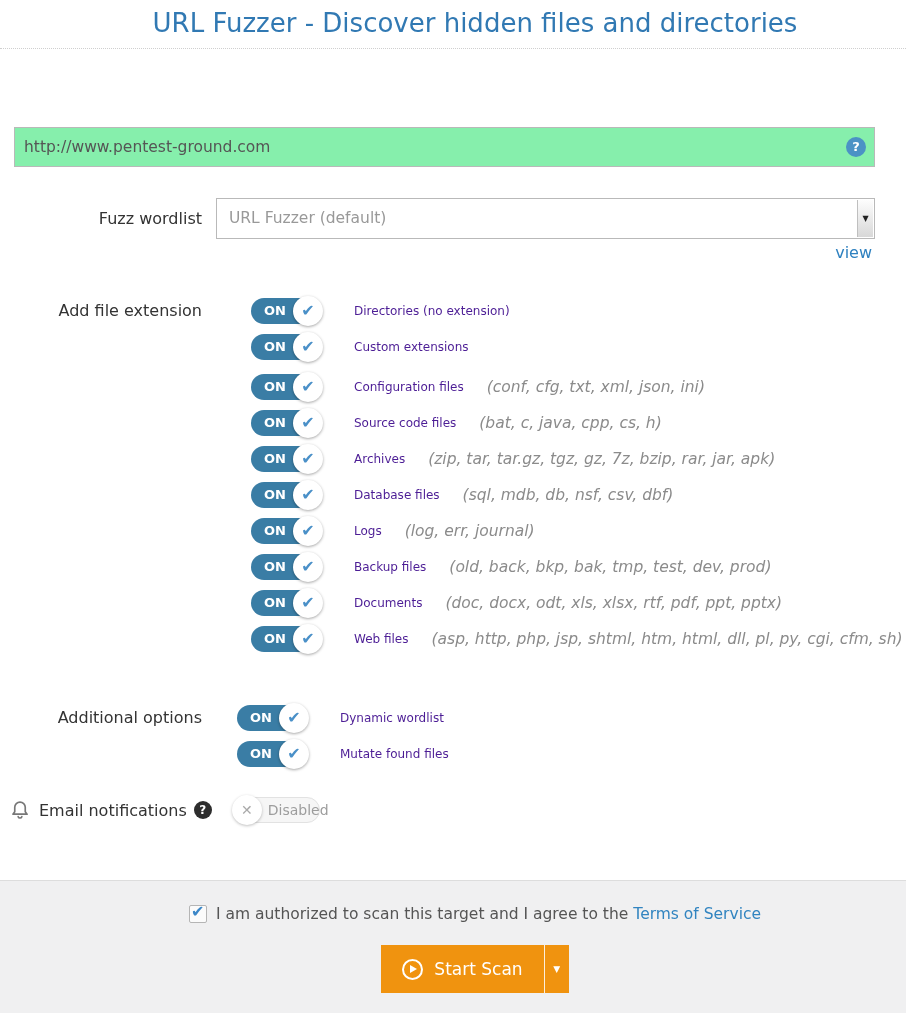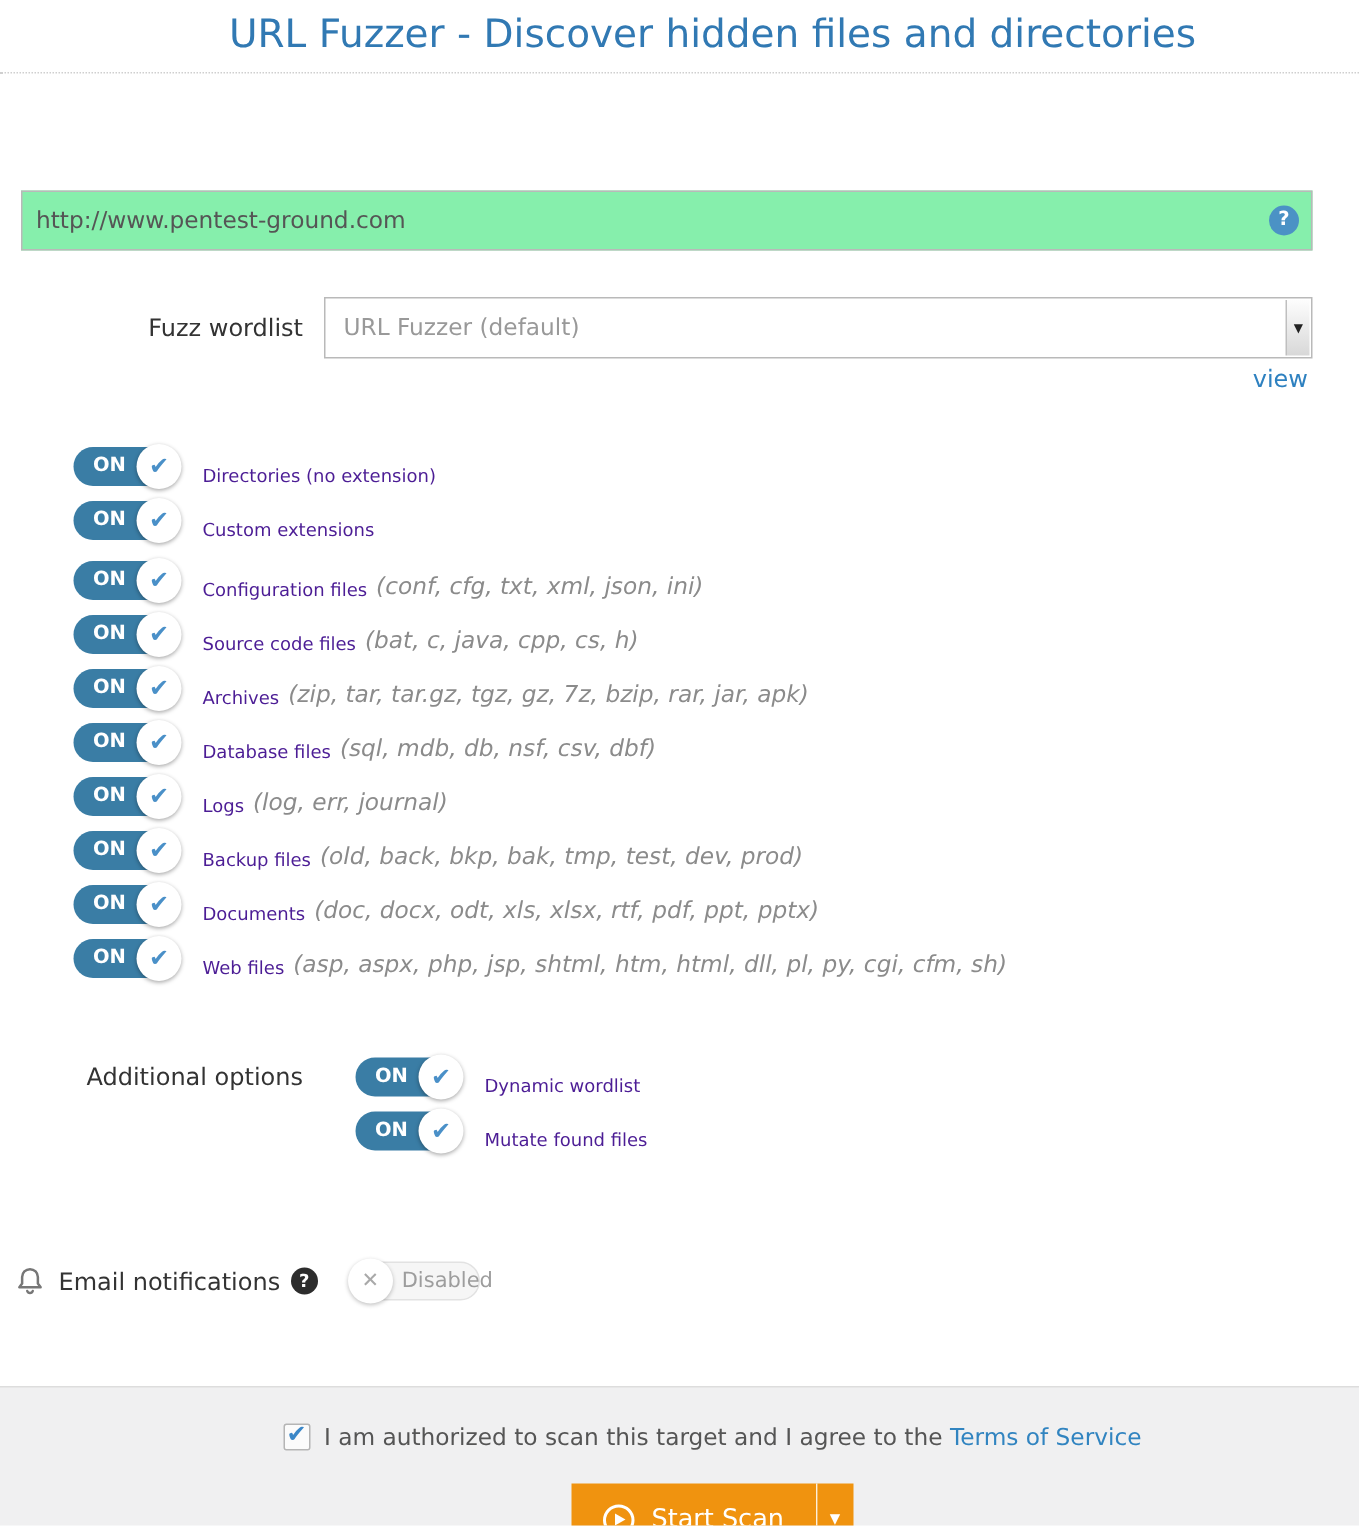--- a/index.html
+++ b/index.html
@@ -36,38 +36,38 @@
   .view-row { text-align:right; margin:4px 3px 0 0; }
   .view-row a { color:#2e81c0; font-size:16px; text-decoration:none; cursor:pointer; }
 
   .row-ext { margin-top:36px; }
   .row-addl { margin-top:43px; }
   .row-ext .flabel, .row-addl .flabel { line-height:26px; }
   .ext-rows { margin-left:35px; }
   .addl-rows { margin-left:21px; }
 
   
-  .trow { display:flex; align-items:flex-end; height:26px; margin-bottom:10px; position:relative; }
+  .trow { display:flex; align-items:center; height:26px; margin-bottom:10px; position:relative;gap:17px; }
   .trow.tall { margin-bottom:14px; }
   .tg { position:relative; width:70px; height:26px; border-radius:13px; background:#3a7da5;
     flex:0 0 70px; cursor:pointer; }
   .tg-on { position:absolute; left:13px; top:0; line-height:26px; color:#fff; font-size:13px; font-weight:bold; }
   .tg-knob { position:absolute; right:-2px; top:-2px; width:30px; height:30px; border-radius:50%;
     background:#fff; box-shadow:0 1px 3px rgba(0,0,0,.35); color:#4a90c8; font-size:16px;
     font-weight:bold; text-align:center; line-height:30px; }
   .tl { margin-left:16px; font-size:12px; color:#4c1d95; white-space:nowrap; }
   .td { margin-left:6px; font-size:15.5px; color:#8b8b8b; white-space:nowrap;font-style:italic; }
 
   .ext-field { position:absolute; left:359px; top:-5px; display:flex; align-items:center; }
   .ext-label { font-size:16px; color:#333; margin-right:7px; }
   .ext-input { width:107px; height:36px; border:1px solid #b9b9b9; padding:0 9px;
     font-size:15.5px; color:#555; font-family:inherit; outline:none; }
 
   
-  .email-row { margin-top:64px; padding-left:10px; display:flex; align-items:center; height:26px; }
+  .email-row { margin-top:20px; padding-left:10px; display:flex; align-items:center; height:26px; }
   .bell { display:inline-flex; margin-right:9px; }
   .email-label { font-size:16px; color:#333; }
   .qmark-dark { width:18px; height:18px; border-radius:50%; background:#2d2d2d; color:#fff;
     font-size:12px; font-weight:bold; text-align:center; line-height:18px; margin-left:7px; cursor:pointer; }
   .tg-off { position:relative; width:86px; height:26px; border-radius:13px; background:#f6f6f6;
     border:1px solid #e2e2e2; margin-left:22px; cursor:pointer; }
   .tg-off-knob { position:absolute; left:-3px; top:-3px; width:30px; height:30px; border-radius:50%;
     background:#fff; box-shadow:0 1px 3px rgba(0,0,0,.25); color:#a9a9a9; font-size:14px;
     font-weight:bold; text-align:center; line-height:30px; }
   .tg-off-text { position:absolute; left:33px; top:0; line-height:24px; color:#9d9d9d; font-size:14px; }
@@ -118,20 +118,21 @@
             <span>▼</span>
           </span>
       </div>
     </div>
   </div>
   <div class="view-row">
     <a>view</a>
   </div>
 
   <div class="frow row-ext">
+    <div class="flabel">Add file extension</div>
     <div class="fcontent">
       <div class="ext-rows">
 
         <div class="trow">
           <span class="tg">
             <span class="tg-on">ON</span>
             <span class="tg-knob">✔</span>
           </span>
           <span class="tl">Directories (no extension)</span>
           <span class="td"></span>
@@ -207,21 +208,21 @@
           <span class="tl">Documents</span>
           <span class="td">(doc, docx, odt, xls, xlsx, rtf, pdf, ppt, pptx)</span>
         </div>
 
         <div class="trow">
           <span class="tg">
             <span class="tg-on">ON</span>
             <span class="tg-knob">✔</span>
           </span>
           <span class="tl">Web files</span>
-          <span class="td">(asp, aspx, php, jsp, shtml, htm, html, dll, pl, py, cgi, cfm, sh)</span>
+          <span class="td">(asp, http, php, jsp, shtml, htm, html, dll, pl, py, cgi, cfm, sh)</span>
         </div>
 
       </div>
     </div>
   </div>
 
   <div class="frow row-addl">
     <div class="flabel">Additional options</div>
     <div class="fcontent">
       <div class="addl-rows">

